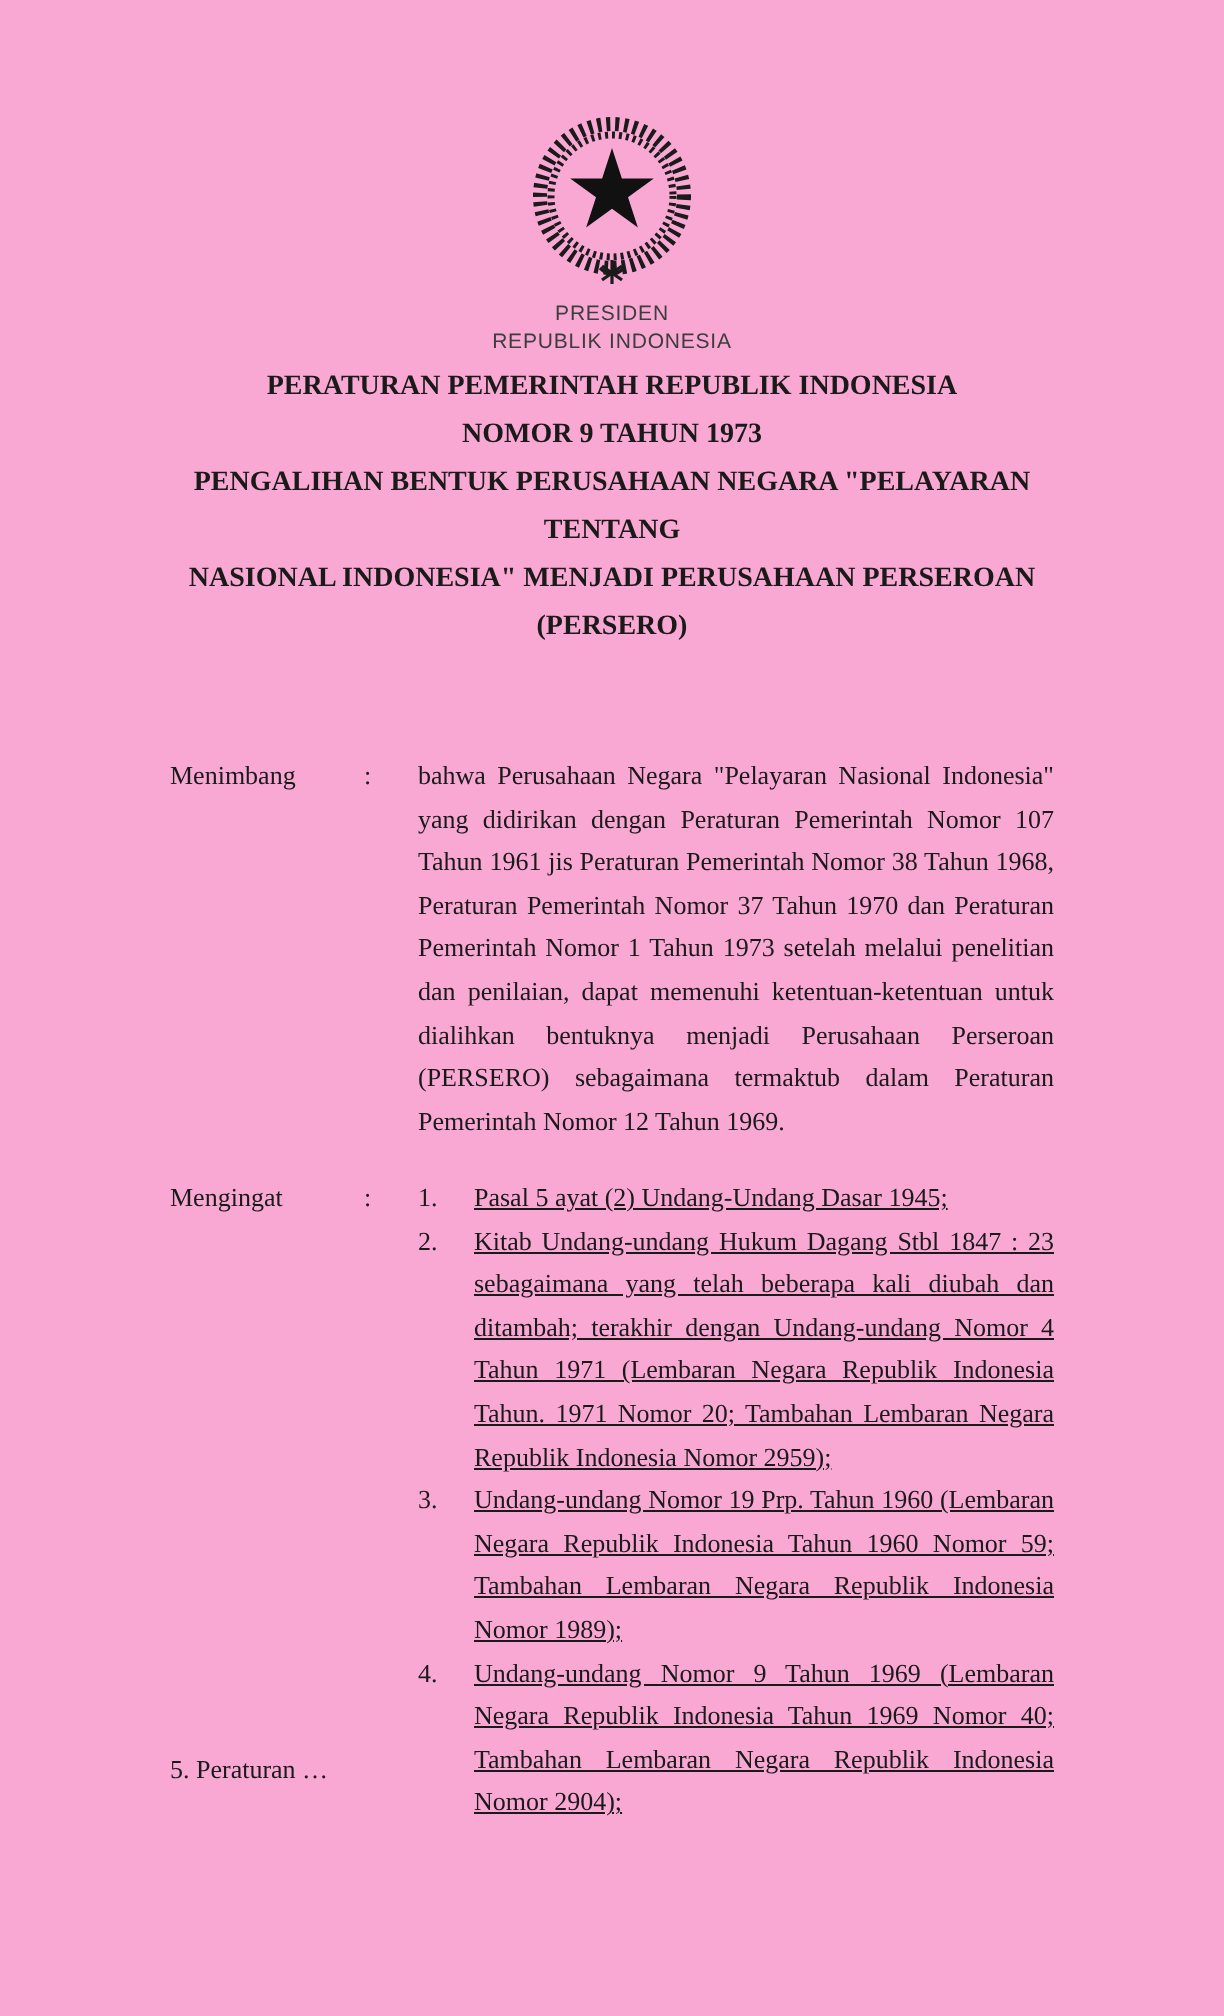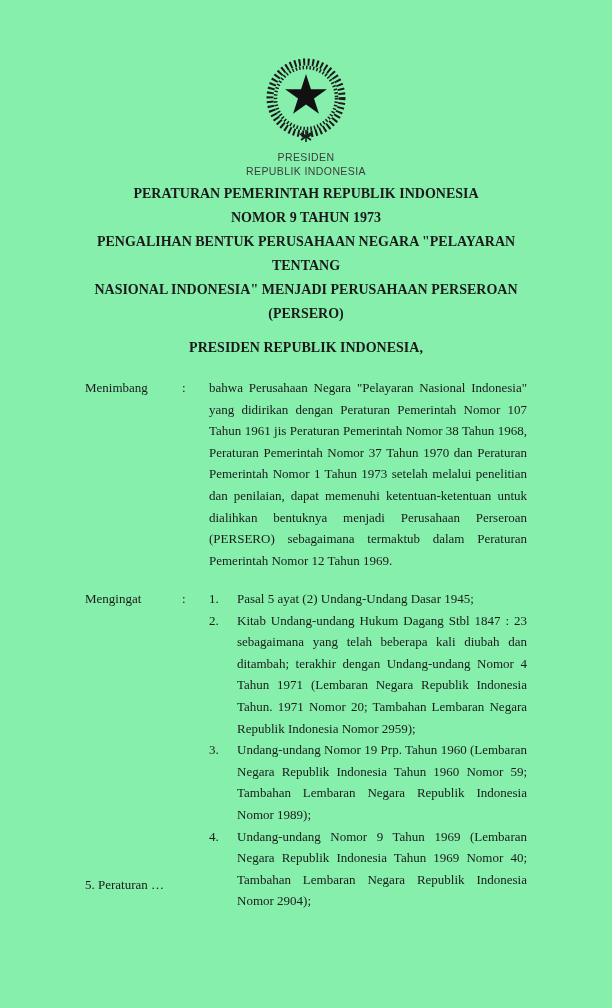--- a/index.html
+++ b/index.html
@@ -1,20 +1,20 @@
 <!DOCTYPE html>
 <html><head>
 <meta charset="utf-8">
 <style>
   html, body { margin: 0; padding: 0; background: #ffffff; }
   .page {
     position: relative;
     width: 612px;
     height: 1008px;
-    background: #86efac;
+    background: #f9a8d4;
     color: #1a1a1a;
     font-family: "Liberation Serif", serif;
     overflow: hidden;
   }
   .seal-block {
     position: absolute;
     top: 58px;
     left: 0;
     right: 0;
     text-align: center;
@@ -56,21 +56,21 @@
   }
   .menimbang { top: 377px; }
   .mengingat { top: 588px; }
   .row { display: flex; align-items: flex-start; gap: 12px; }
   .label { width: 85px; flex: none; }
   .colon { width: 15px; flex: none; }
   .content { flex: 1; min-width: 0; }
   .para { text-align: justify; }
   .item { display: flex; align-items: flex-start; }
   .num { width: 28px; flex: none; }
-  .itext { flex: 1; min-width: 0; text-align: justify; }
+  .itext { flex: 1; min-width: 0; text-align: justify; text-decoration: underline; }
   .catchword {
     position: absolute;
     top: 877px;
     left: 85px;
     width: 442px;
     text-align: left;
     font-size: 13px;
   }
 </style>
 </head>
@@ -100,21 +100,20 @@
 
   <div class="title-block">
     <div>PERATURAN PEMERINTAH REPUBLIK INDONESIA</div>
     <div>NOMOR 9 TAHUN 1973</div>
     <div>PENGALIHAN BENTUK PERUSAHAAN NEGARA "PELAYARAN</div>
     <div>TENTANG</div>
     <div>NASIONAL INDONESIA" MENJADI PERUSAHAAN PERSEROAN</div>
     <div>(PERSERO)</div>
   </div>
 
-  <div class="salutation">PRESIDEN REPUBLIK INDONESIA,</div>
 
   <div class="section menimbang">
     <div class="row">
       <div class="label">Menimbang</div>
       <div class="colon">:</div>
       <div class="content para">bahwa Perusahaan Negara "Pelayaran Nasional Indonesia" yang didirikan dengan Peraturan Pemerintah  Nomor 107 Tahun 1961 jis Peraturan Pemerintah   Nomor 38 Tahun 1968, Peraturan Pemerintah  Nomor 37 Tahun 1970 dan Peraturan Pemerintah Nomor 1 Tahun 1973 setelah melalui penelitian dan penilaian, dapat memenuhi ketentuan-ketentuan untuk dialihkan bentuknya menjadi Perusahaan Perseroan (PERSERO) sebagaimana termaktub dalam Peraturan Pemerintah  Nomor 12 Tahun 1969.</div>
     </div>
   </div>
 
   <div class="section mengingat">

